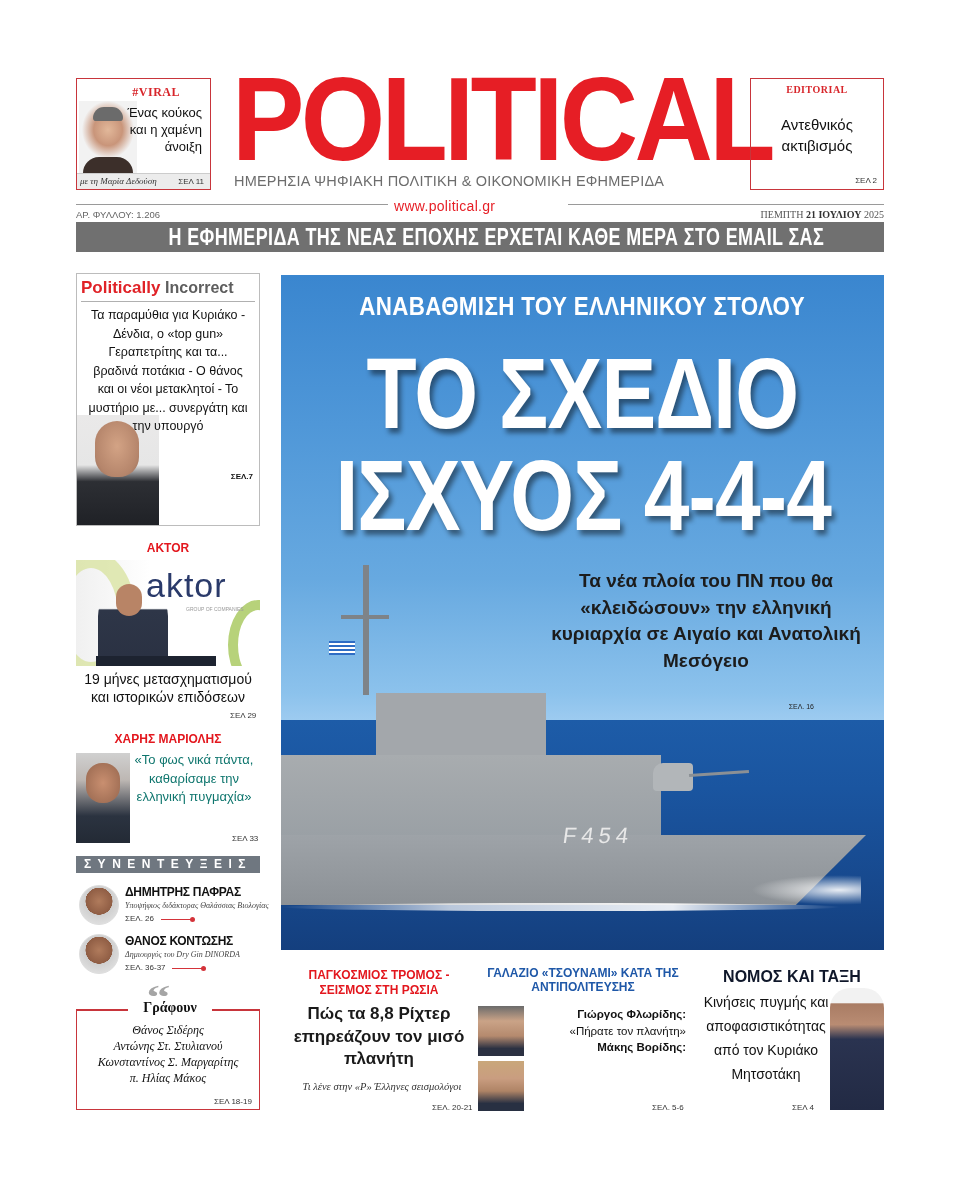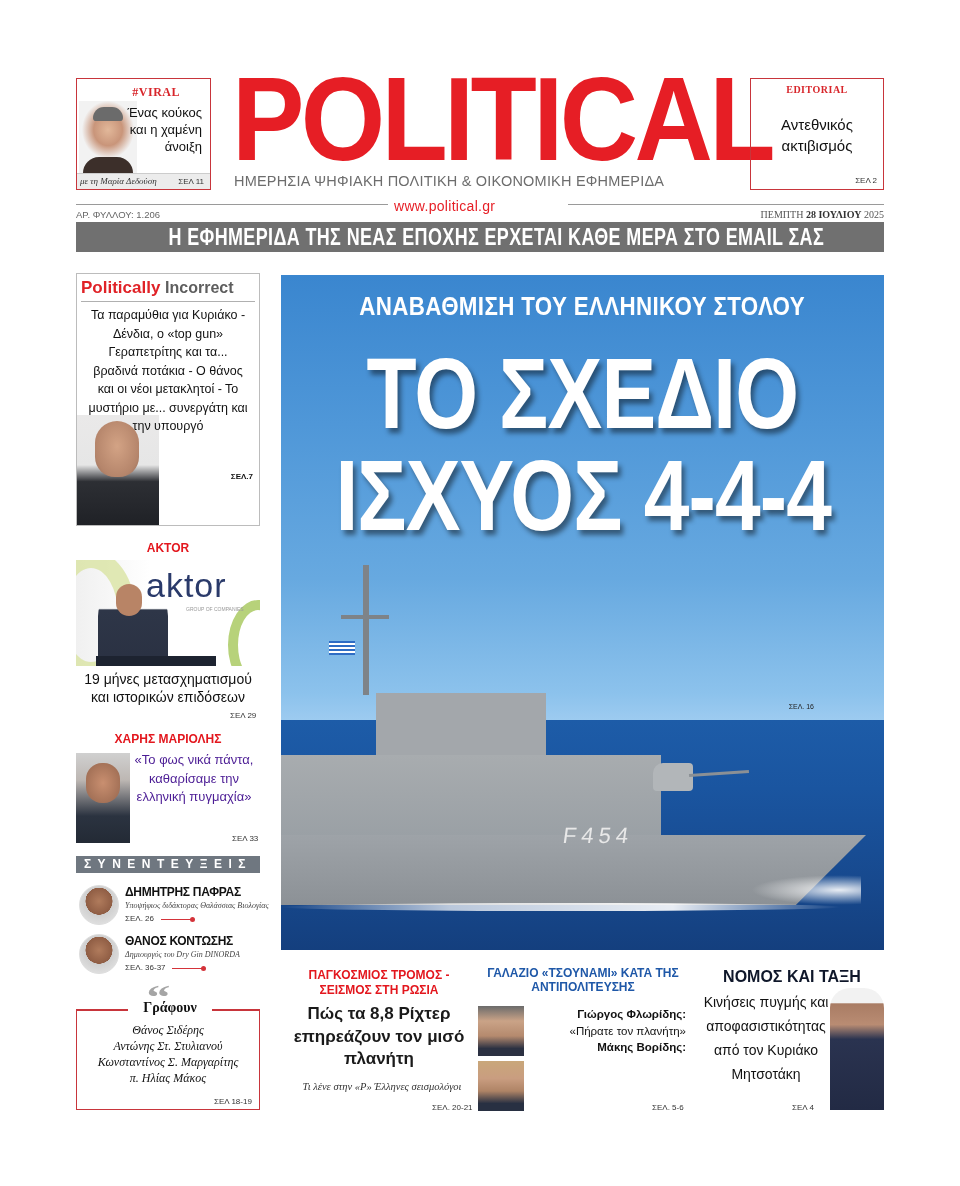--- a/index.html
+++ b/index.html
@@ -58,21 +58,21 @@
   .aktor-photo .sub { position: absolute; left: 110px; top: 46px; font-size: 5px; color: #999; }
   .aktor-photo .man { position:absolute; left:22px; top:26px; width:70px; height:80px; background: linear-gradient(180deg, transparent 0%, transparent 28%, #2e3648 30%, #2a3142 100%); border-radius: 30px 30px 0 0; }
   .aktor-photo .head { position:absolute; left:40px; top:24px; width:26px; height:32px; border-radius: 13px; background: #b88466; }
   .aktor-photo .podium { position:absolute; left:20px; top:96px; width:120px; height:10px; background:#1d2330; }
   .aktor-title { left: 76px; top: 670px; width: 184px; text-align: center; font-size: 14px; line-height: 18px; font-weight: 500; color: #111; }
   .aktor-sel { left: 230px; top: 711px; }
 
   .marioli-label { left: 76px; top: 732px; width: 184px; text-align: center; font-weight: 700; font-size: 12px; color: #e3171e; }
   .marioli-photo { left: 76px; top: 753px; width: 54px; height: 90px; background: linear-gradient(180deg, #d0d0d0 0%, #bdb7b3 30%, #2b3340 70%, #232a35 100%); }
   .marioli-photo::before { content:""; position:absolute; left:10px; top:10px; width:34px; height:40px; border-radius: 16px; background: radial-gradient(ellipse at 50% 50%, #c98f70 0%, #9b6a51 90%); }
-  .marioli-quote { left: 134px; top: 751px; width: 120px; text-align: center; font-size: 13px; line-height: 18.5px; font-weight: 500; color: #4c1d95; }
+  .marioli-quote { left: 134px; top: 751px; width: 120px; text-align: center; font-size: 13px; line-height: 18.5px; font-weight: 500; color: #0f766e; }
   .marioli-sel { left: 232px; top: 834px; }
 
   .interviews-bar { left: 76px; top: 856px; width: 184px; height: 17px; background: #6f7780; color: #fff; font-weight: 700; font-size: 12px; letter-spacing: 6.5px; text-align: center; line-height: 17px; }
   .iv-row { left: 76px; width: 184px; height: 46px; }
   .iv-avatar { position: absolute; left: 3px; top: 2px; width: 40px; height: 40px; border-radius: 50%; border: 1px solid #ddd; background: radial-gradient(circle at 50% 40%, #b07b5c 0%, #8f5d44 45%, #cfcfcf 46%, #e9e9e9 100%); }
   .iv-name { position: absolute; left: 49px; top: 2px; font-weight: 700; font-size: 12px; color: #111; letter-spacing: -0.3px; }
   .iv-role { position: absolute; left: 49px; top: 18px; font-family: "Liberation Serif", serif; font-style: italic; font-size: 8px; color: #444; white-space: nowrap; }
   .iv-sel { position: absolute; left: 49px; top: 31px; font-size: 8px; }
   .iv-line { position: absolute; left: 85px; top: 36px; width: 30px; height: 1px; background: #d4333a; }
   .iv-dot { position: absolute; left: 114px; top: 34px; width: 5px; height: 5px; border-radius: 50%; background: #d4333a; }
@@ -140,21 +140,21 @@
     <span class="viral-sel sel">ΣΕΛ 11</span>
   </div>
 </div>
 
 <div class="abs logo">POLITICAL</div>
 <div class="abs tagline">ΗΜΕΡΗΣΙΑ ΨΗΦΙΑΚΗ ΠΟΛΙΤΙΚΗ &amp; ΟΙΚΟΝΟΜΙΚΗ ΕΦΗΜΕΡΙΔΑ</div>
 <div class="abs rule-left"></div>
 <div class="abs site-url">www.political.gr</div>
 <div class="abs rule-right"></div>
 <div class="abs issue">ΑΡ. ΦΥΛΛΟΥ: 1.206</div>
-<div class="abs date"><span>ΠΕΜΠΤΗ</span> <b>28 ΙΟΥΛΙΟΥ</b> <span>2025</span></div>
+<div class="abs date"><span>ΠΕΜΠΤΗ</span> <b>21 ΙΟΥΛΙΟΥ</b> <span>2025</span></div>
 
 <div class="abs editorial-box">
   <div class="editorial-label">EDITORIAL</div>
   <div class="editorial-title">Αντεθνικός ακτιβισμός</div>
   <div class="editorial-sel sel">ΣΕΛ 2</div>
 </div>
 
 <div class="abs banner"><span>Η ΕΦΗΜΕΡΙΔΑ ΤΗΣ ΝΕΑΣ ΕΠΟΧΗΣ ΕΡΧΕΤΑΙ ΚΑΘΕ ΜΕΡΑ ΣΤΟ EMAIL ΣΑΣ</span></div>
 
 <div class="abs pi-box">
@@ -227,20 +227,21 @@
   <div class="ship-gun"></div>
   <div class="ship-barrel"></div>
   <div class="ship-hull"></div>
   <div class="ship-number">F454</div>
   <div class="ship-bow-wave"></div>
   <div class="ship-wake"></div>
 
   <div class="hero-kicker"><span>ΑΝΑΒΑΘΜΙΣΗ ΤΟΥ ΕΛΛΗΝΙΚΟΥ ΣΤΟΛΟΥ</span></div>
   <div class="hero-title hero-t1"><span>ΤΟ ΣΧΕΔΙΟ</span></div>
   <div class="hero-title hero-t2"><span>ΙΣΧΥΟΣ 4-4-4</span></div>
+  <div class="hero-sub">Τα νέα πλοία του ΠΝ που θα «κλειδώσουν» την ελληνική κυριαρχία σε Αιγαίο και Ανατολική Μεσόγειο</div>
   <div class="hero-sel">ΣΕΛ. 16</div>
 </div>
 
 <div class="abs quake-kicker">ΠΑΓΚΟΣΜΙΟΣ ΤΡΟΜΟΣ - ΣΕΙΣΜΟΣ ΣΤΗ ΡΩΣΙΑ</div>
 <div class="abs quake-title">Πώς τα 8,8 Ρίχτερ επηρεάζουν τον μισό πλανήτη</div>
 <div class="abs quake-sub">Τι λένε στην «Ρ» Έλληνες σεισμολόγοι</div>
 <div class="abs quake-sel sel">ΣΕΛ. 20-21</div>
 
 <div class="abs tsunami-kicker">ΓΑΛΑΖΙΟ «ΤΣΟΥΝΑΜΙ» ΚΑΤΑ ΤΗΣ ΑΝΤΙΠΟΛΙΤΕΥΣΗΣ</div>
 <div class="abs tsunami-p1"></div>

